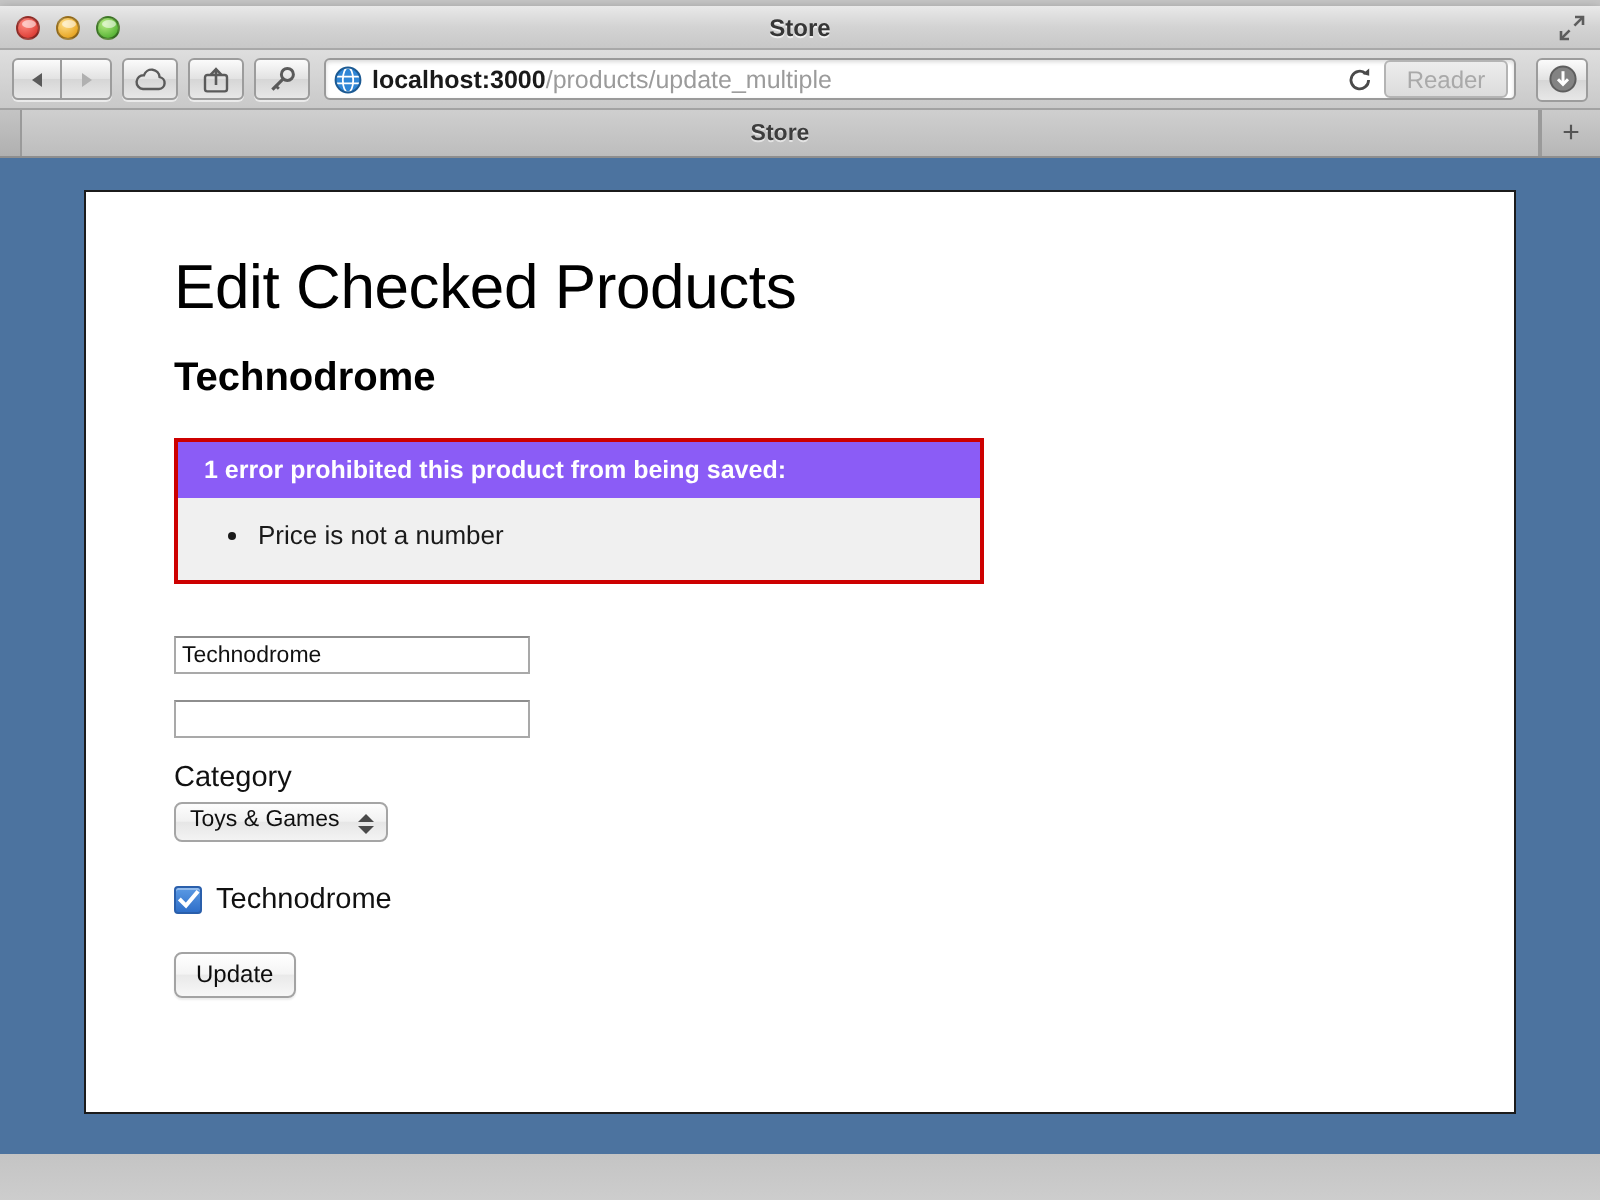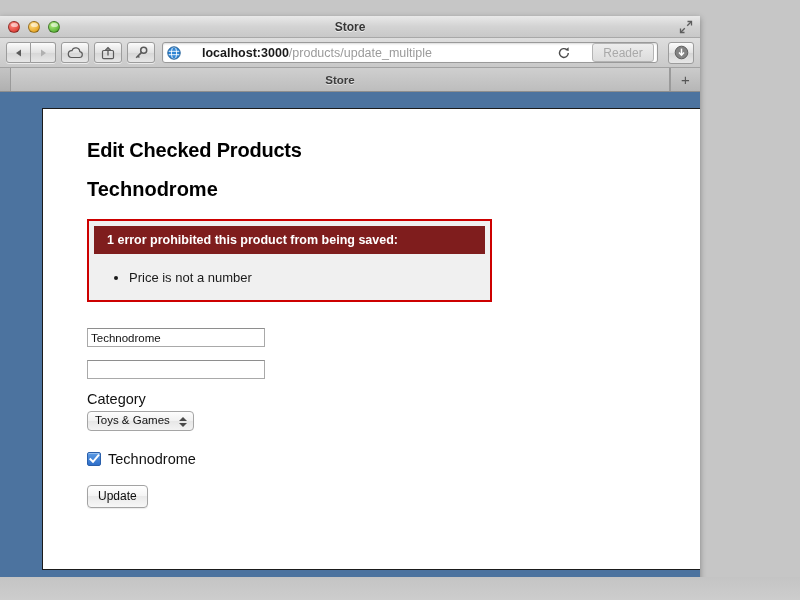--- a/index.html
+++ b/index.html
@@ -15,22 +15,22 @@
   
   #desktop {
     position: relative;
     width: 800px; height: 600px;
     background: #c6c6c6;
   }
 
   
   #browser-window {
     position: absolute;
-    left: 0; top: 16px;
-    width: 700px; height: 577px;
+    left: 0; top: 3px;
+    width: 800px; height: 577px;
     background: #4c739f;
     border: 1px solid #9a9a9a;
     border-top: none; border-left: none; border-right: none;
     box-shadow: 0 2px 6px rgba(0,0,0,0.35);
     overflow: hidden;
   }
 
   
   #title-bar {
     position: relative;
@@ -99,21 +99,20 @@
     flex: 1;
     height: 21px;
     background: #ffffff;
     border: 1px solid #9a9a9a;
     border-radius: 3px;
     box-shadow: inset 0 1px 2px rgba(0,0,0,0.15);
     display: flex; align-items: center;
     padding: 0 3px 0 4px;
     margin: 0 2px;
     overflow: hidden;
-    gap: 16px;
   }
   #favicon {
     width: 14px; height: 14px; flex: 0 0 14px; margin-right: 5px;
   }
   #url-text {
     flex: 1;
     font-size: 12.5px;
     color: #9b9b9b;
     white-space: nowrap; overflow: hidden;
   }
@@ -180,46 +179,46 @@
     position: absolute;
     left: 42px; top: 14px;
     width: 716px; height: 462px;
     background: #ffffff;
     border: 1px solid #1b1b1b;
   }
   #page-inner { padding: 30px 44px; }
 
   h1#page-title {
     margin: 0 0 4px 0;
-    font-size: 20px;
-    font-weight: bold;
+    font-size: 31px;
+    font-weight: normal;
     color: #000000;
     letter-spacing: -0.2px;
   }
   h2#product-name-heading {
     margin: 16px 0 18px 0;
     font-size: 20px;
     font-weight: bold;
     color: #000000;
   }
 
   
   #error-explanation {
     width: 405px;
     border: 2px solid #cd0000;
     background: #f0f0f0;
     margin-bottom: 26px;
   }
   #error-heading {
-    background: #7f1d1d;
+    background: #8b5cf6;
     color: #ffffff;
     font-size: 12.5px;
     font-weight: bold;
     padding: 7px 10px 7px 13px;
-    margin: 5px;
+    margin: 0;
   }
   #error-list {
     margin: 0;
     padding: 11px 6px 13px 40px;
     list-style: disc;
   }
   #error-list li {
     font-size: 13px;
     color: #1a1a1a;
     line-height: 1.3;

